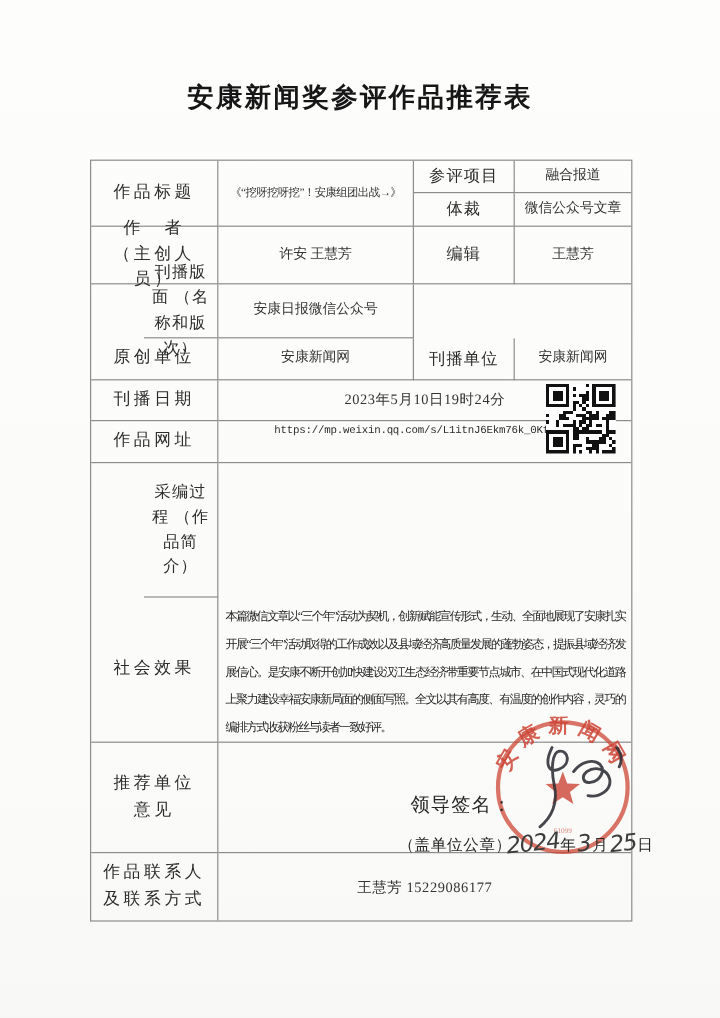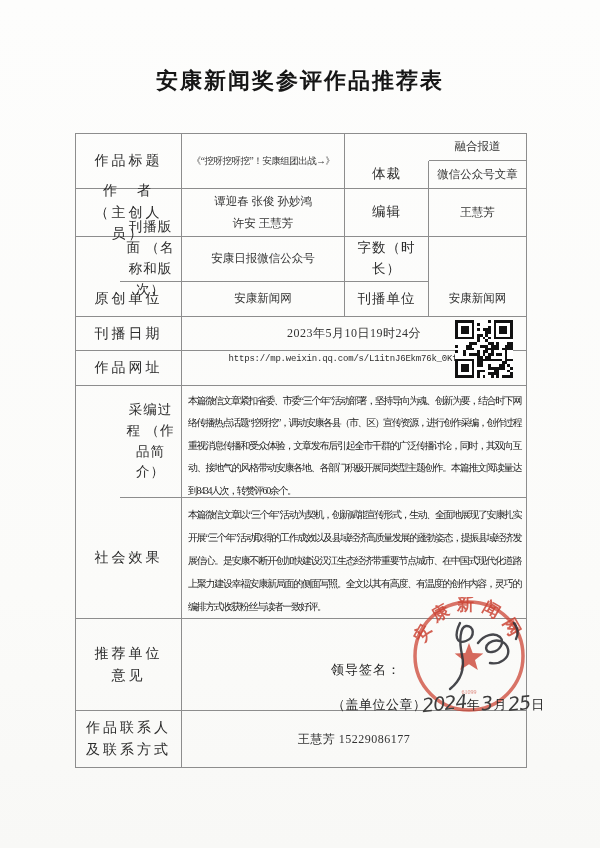--- a/index.html
+++ b/index.html
@@ -56,22 +56,22 @@
     font-size:10px;letter-spacing:-1.4px;color:#222;
     padding:4px 5px 0 6px;line-height:22.4px;
   }
   .para.effect{line-height:23px;padding-top:5px;}
   .qr{
     position:absolute;left:379px;top:186px;width:58px;height:58px;
     background:#fff;z-index:3;
   }
   .rec-cell{display:block;}
   .sig-label{
-    position:absolute;left:149px;top:42px;
-    font-size:13px;letter-spacing:1px;color:#262626;z-index:5;
+    position:absolute;left:160px;top:42px;
+    font-size:16px;letter-spacing:1px;color:#262626;z-index:5;
   }
   .seal-line{
     position:absolute;left:150px;top:72px;
     display:flex;align-items:baseline;
     font-size:13px;letter-spacing:0.5px;color:#262626;z-index:5;white-space:nowrap;
   }
   .hw{
     font-family:"DejaVu Sans",sans-serif;font-style:italic;
     font-size:19px;color:#3d3d3d;display:inline-block;
     transform:rotate(-6deg);position:relative;top:1px;margin:0 1px;
@@ -90,52 +90,50 @@
 <body>
 
 <div class="page">
 
   <div class="doc-title">安康新闻奖参评作品推荐表</div>
 
   <div class="form">
 
     <div class="cell lab" style="grid-area:1/1/3/2">作品标题</div>
     <div class="cell val nowrap" style="grid-area:1/2/3/3">《“挖呀挖呀挖”！安康组团出战→》</div>
+    <div class="cell lab mid" style="grid-area:1/3/2/4">参评项目</div>
     <div class="cell val no-r" style="grid-area:1/4/2/5">融合报道</div>
     <div class="cell lab mid" style="grid-area:2/3/3/4">体裁</div>
     <div class="cell val no-r" style="grid-area:2/4/3/5">微信公众号文章</div>
 
     <div class="cell lab" style="grid-area:3/1/4/2">
       <span>作　者</span>
       <span>（主创人员）</span>
     </div>
     <div class="cell val" style="grid-area:3/2/4/3">
-      <span>谭迎春 张俊 孙妙鸿</span>
       <span>许安 王慧芳</span>
     </div>
     <div class="cell lab mid" style="grid-area:3/3/4/4">编辑</div>
     <div class="cell val no-r" style="grid-area:3/4/4/5">王慧芳</div>
 
     <div class="cell lab tight" style="grid-area:4/1/5/2">刊播版面 （名称和版次）</div>
     <div class="cell val" style="grid-area:4/2/5/3">安康日报微信公众号</div>
-    <div class="cell lab mid" style="grid-area:4/3/5/4">字数（时长）</div>
 
     <div class="cell lab" style="grid-area:5/1/6/2">原创单位</div>
     <div class="cell val" style="grid-area:5/2/6/3">安康新闻网</div>
     <div class="cell lab mid" style="grid-area:5/3/6/4">刊播单位</div>
     <div class="cell val no-r" style="grid-area:5/4/6/5">安康新闻网</div>
 
     <div class="cell lab" style="grid-area:6/1/7/2">刊播日期</div>
     <div class="cell val date no-r" style="grid-area:6/2/7/5">2023年5月10日19时24分</div>
 
     <div class="cell lab" style="grid-area:7/1/8/2">作品网址</div>
     <div class="cell val url no-r" style="grid-area:7/2/8/5">https://mp.weixin.qq.com/s/L1itnJ6Ekm76k_0Kf9aLbQ</div>
 
     <div class="cell lab tight" style="grid-area:8/1/9/2">采编过程 （作品简介）</div>
-    <div class="cell para no-r" style="grid-area:8/2/9/5">本篇微信文章紧扣省委、市委“三个年”活动部署，坚持导向为魂、创新为要，结合时下网络传播热点话题“挖呀挖”，调动安康各县（市、区）宣传资源，进行创作采编，创作过程重视消息传播和受众体验，文章发布后引起全市干群的广泛传播讨论，同时，其双向互动、接地气的风格带动安康各地、各部门积极开展同类型主题创作。本篇推文阅读量达到8434人次，转赞评60余个。</div>
 
     <div class="cell lab" style="grid-area:9/1/10/2">社会效果</div>
     <div class="cell para effect no-r" style="grid-area:9/2/10/5">本篇微信文章以“三个年”活动为契机，创新赋能宣传形式，生动、全面地展现了安康扎实开展“三个年”活动取得的工作成效以及县域经济高质量发展的蓬勃姿态，提振县域经济发展信心。是安康不断开创加快建设汉江生态经济带重要节点城市、在中国式现代化道路上聚力建设幸福安康新局面的侧面写照。全文以其有高度、有温度的创作内容，灵巧的编排方式收获粉丝与读者一致好评。</div>
 
     <div class="cell lab" style="grid-area:10/1/11/2">
       <span>推荐单位</span>
       <span>意见</span>
     </div>
     <div class="cell rec-cell no-r" style="grid-area:10/2/11/5">
       <span class="sig-label">领导签名：</span>

